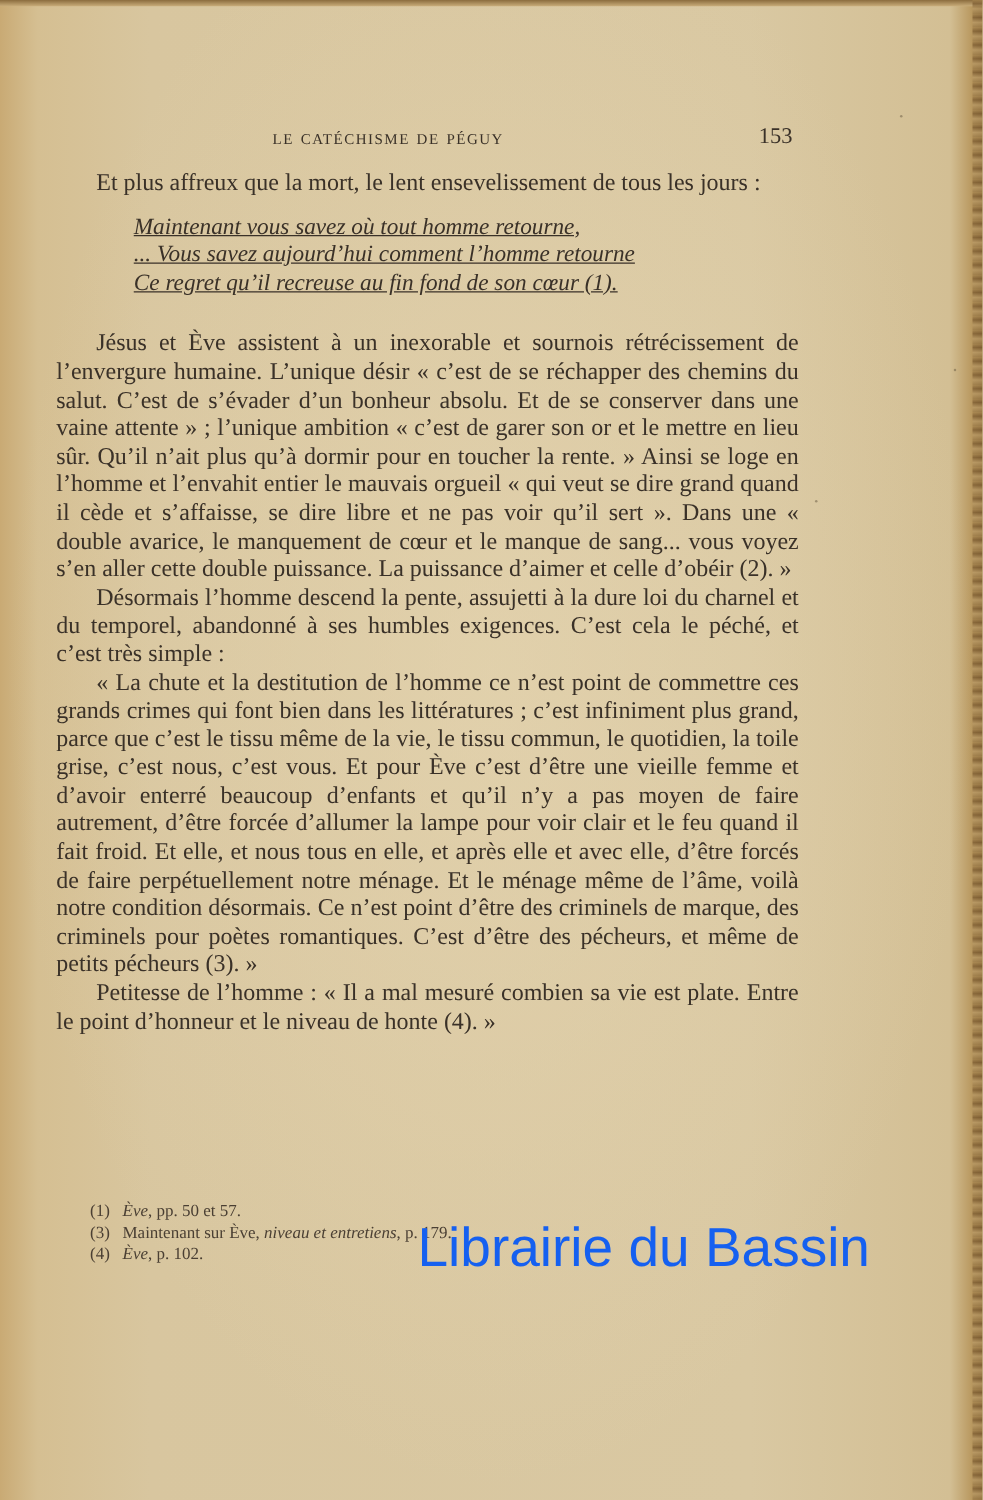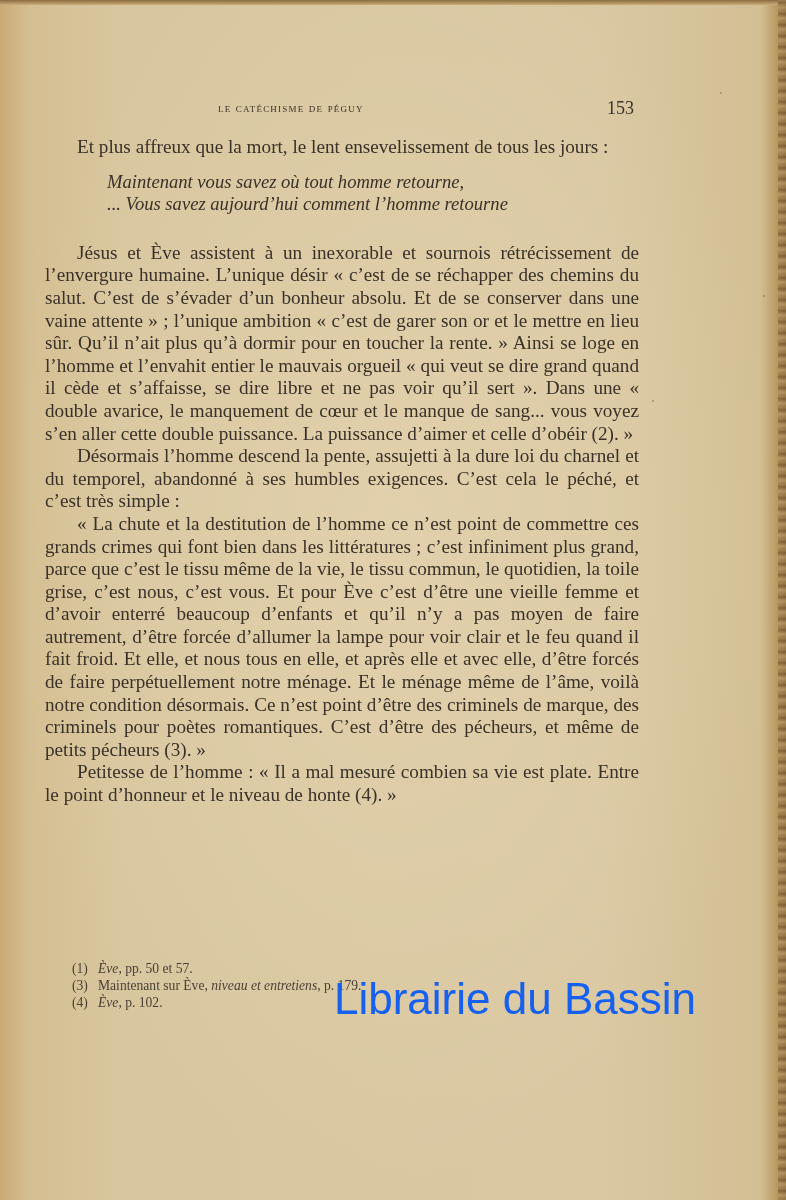--- a/index.html
+++ b/index.html
@@ -23,40 +23,40 @@
   .right-edge {
     position: absolute; right: 0; top: 0; width: 8px; height: 1200px;
     background: repeating-linear-gradient(180deg, #a5844f 0px, #7a5a30 3px, #b99a66 7px, #9a7a48 11px);
     opacity: 0.75;
   }
   .header {
     position: absolute; left: 218px; top: 98px; width: 420px; height: 24px;
   }
   .running-head {
     position: absolute; left: 0; top: 2px;
-    font-size: 13px; letter-spacing: 1.2px; font-variant: small-caps;
+    font-size: 17px; letter-spacing: 1.2px; font-variant: small-caps;
     text-transform: lowercase;
   }
   .folio {
     position: absolute; right: 4px; top: 0;
     font-size: 18px;
   }
   .body-text {
     position: absolute; left: 45px; top: 136px; width: 594px;
     font-size: 19.2px; line-height: 22.6px;
     text-align: justify;
   }
   .p { margin: 0; text-indent: 32px; }
   .p.first { }
   .verse {
     margin: 12px 0 12px 62px;
     font-style: italic; font-size: 18.6px; line-height: 22.6px;
     text-align: left;
   }
-  .verse div { white-space: nowrap; }
+  .verse div { white-space: nowrap; text-decoration: underline; }
   .gap { height: 14px; }
   .footnotes {
     position: absolute; left: 72px; top: 960px; width: 560px;
     font-size: 13.6px; line-height: 17.2px; color: #4a3f33;
   }
   .fn { white-space: nowrap; }
   .fn .num { display: inline-block; width: 26px; }
   .fn i { font-style: italic; }
   .watermark {
     position: absolute; left: 334px; top: 938px;
@@ -77,20 +77,21 @@
   <div class="header">
     <span class="running-head">LE CATÉCHISME DE PÉGUY</span>
     <span class="folio">153</span>
   </div>
 
   <div class="body-text">
     <p class="p first">Et plus affreux que la mort, le lent ensevelissement de tous les jours :</p>
     <div class="verse">
       <div>Maintenant vous savez où tout homme retourne,</div>
       <div>... Vous savez aujourd’hui comment l’homme retourne</div>
+      <div>Ce regret qu’il recreuse au fin fond de son cœur (1).</div>
     </div>
     <div class="gap"></div>
     <p class="p">Jésus et Ève assistent à un inexorable et sournois rétrécissement de l’envergure humaine. L’unique désir « c’est de se réchapper des chemins du salut. C’est de s’évader d’un bonheur absolu. Et de se conserver dans une vaine attente » ; l’unique ambition « c’est de garer son or et le mettre en lieu sûr. Qu’il n’ait plus qu’à dormir pour en toucher la rente. » Ainsi se loge en l’homme et l’envahit entier le mauvais orgueil « qui veut se dire grand quand il cède et s’affaisse, se dire libre et ne pas voir qu’il sert ». Dans une « double avarice, le manquement de cœur et le manque de sang... vous voyez s’en aller cette double puissance. La puissance d’aimer et celle d’obéir (2). »</p>
     <p class="p">Désormais l’homme descend la pente, assujetti à la dure loi du charnel et du temporel, abandonné à ses humbles exigences. C’est cela le péché, et c’est très simple :</p>
     <p class="p">« La chute et la destitution de l’homme ce n’est point de commettre ces grands crimes qui font bien dans les littératures ; c’est infiniment plus grand, parce que c’est le tissu même de la vie, le tissu commun, le quotidien, la toile grise, c’est nous, c’est vous. Et pour Ève c’est d’être une vieille femme et d’avoir enterré beaucoup d’enfants et qu’il n’y a pas moyen de faire autrement, d’être forcée d’allumer la lampe pour voir clair et le feu quand il fait froid. Et elle, et nous tous en elle, et après elle et avec elle, d’être forcés de faire perpétuellement notre ménage. Et le ménage même de l’âme, voilà notre condition désormais. Ce n’est point d’être des criminels de marque, des criminels pour poètes romantiques. C’est d’être des pécheurs, et même de petits pécheurs (3). »</p>
     <p class="p">Petitesse de l’homme : « Il a mal mesuré combien sa vie est plate. Entre le point d’honneur et le niveau de honte (4). »</p>
   </div>
 
   <div class="footnotes">
     <div class="fn">

